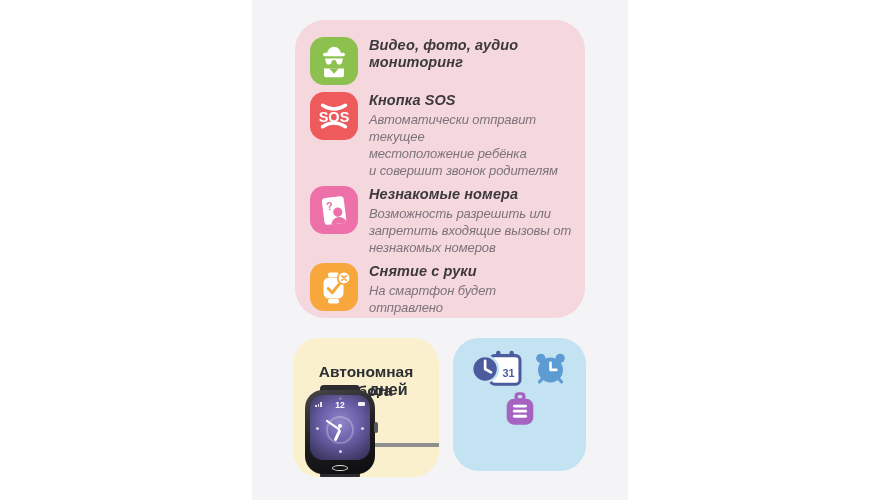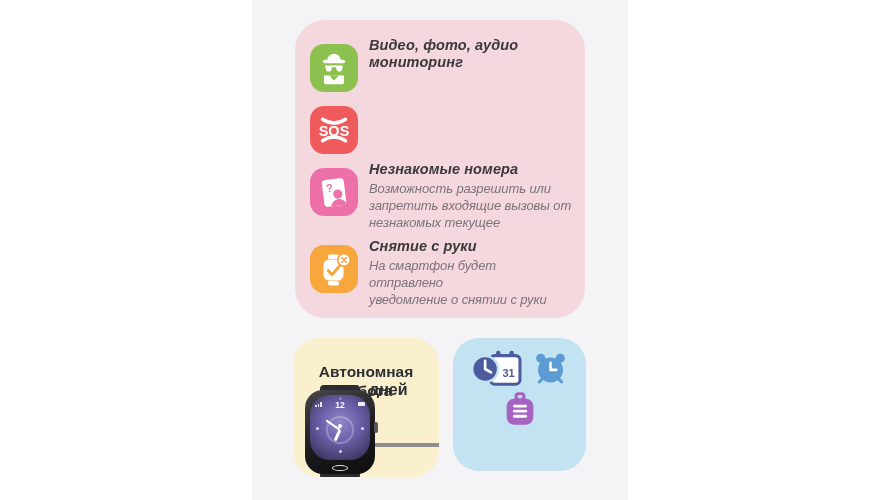--- a/index.html
+++ b/index.html
@@ -10,21 +10,21 @@
 
   .card { position:absolute; overflow:hidden; }
   .card.pink { left:43px; top:20px; width:290px; height:298px; border-radius:30px; background:var(--pink_card);
                padding:16px 12px 8px 15px; display:flex; flex-direction:column; gap:6px; }
   .card.cream { left:41px; top:338px; width:146px; height:139px; border-radius:26px; background:var(--cream_card); }
   .card.blue { left:201px; top:338px; width:133px; height:133px; border-radius:26px; background:var(--blue_card);
                display:flex; flex-direction:column; align-items:center; padding-top:8px; }
 
   
   .feature { display:flex; align-items:flex-start; }
-  .tile { flex:none; width:48px; height:48px; border-radius:14px; margin-top:8px;
+  .tile { flex:none; width:48px; height:48px; border-radius:14px; margin-top:1px;
           display:flex; align-items:center; justify-content:center; }
   .tile.green { background:var(--green); }
   .tile.red { background:var(--red); }
   .tile.pinkish { background:var(--pink); }
   .tile.orange { background:var(--orange); }
   .ftext { margin-left:11px; padding-top:1px; min-width:0;font-style:italic; }
   .ftext h3 { font-size:14.5px; line-height:17px; font-weight:700; color:var(--heading_text);
               white-space:pre-line; margin-bottom:2px; letter-spacing:0.1px; }
   .ftext p { font-size:13px; line-height:17px; color:var(--body_text); white-space:pre-line; letter-spacing:-0.1px; }
 
@@ -43,21 +43,21 @@
   .dur-prefix { font-size:16px; font-weight:700; margin-right:3px; }
   .dur-value { font-size:46px; font-weight:700; line-height:0.82; letter-spacing:-1.5px; }
   .dur-unit { font-size:16px; font-weight:700; margin-top:3px;text-align:right; }
 
   
   .watch { position:absolute; left:12px; top:52px; width:70px; height:84px; z-index:1; }
   .strap { position:absolute; left:15px; width:40px; height:12px; background:#2c2c2e; border-radius:4px; }
   .strap-top { top:-5px; } .strap-bottom { bottom:-5px; }
   .wbody { position:absolute; inset:0; border-radius:18px; background:linear-gradient(160deg,#47474b 0%,#1b1b1d 55%,#0e0e10 100%); }
   .wbtn { position:absolute; right:-2.5px; top:32px; width:4px; height:11px; background:#58585c; border-radius:2px; }
-  .wscreen { position:absolute; left:5px; right:5px; top:5px; bottom:14px; border-radius:20px; overflow:hidden;
+  .wscreen { position:absolute; left:5px; right:5px; top:5px; bottom:14px; border-radius:13px; overflow:hidden;
              background:radial-gradient(circle at 50% 42%, #9187c9 0%, #6c61ab 40%, #474071 75%, #2d2952 100%); }
   .cam { position:absolute; top:2px; left:50%; margin-left:-1.5px; width:3px; height:3px; border-radius:50%; background:#8a8a9a; }
   .sig { position:absolute; top:7px; left:5px; display:flex; align-items:flex-end; gap:1px; }
   .sig i { display:block; width:1.5px; background:rgba(255,255,255,.85); }
   .sig i:nth-child(1){height:2px;} .sig i:nth-child(2){height:3px;} .sig i:nth-child(3){height:4.5px;}
   .batt { position:absolute; top:7px; right:5px; width:7px; height:3.5px; background:rgba(255,255,255,.9); border-radius:1px; }
   .w12 { position:absolute; top:5px; left:0; right:0; text-align:center; font-size:8.5px; font-weight:700; color:#fff; }
   .ring { position:absolute; left:50%; top:50%; width:28px; height:28px; margin:-12px 0 0 -14px;
           border:2px solid rgba(255,255,255,.25); border-radius:50%; }
   .mark { position:absolute; width:3px; height:3px; border-radius:50%; background:rgba(255,255,255,.75); }
@@ -103,20 +103,26 @@
       </div>
 
       <div class="feature">
         <div class="tile red">
           <svg width="48" height="48" viewBox="0 0 48 48">
             <path d="M12.5,13.2 Q24,20.6 35.5,13.2" stroke="#fff" stroke-width="3.4" fill="none" stroke-linecap="round"></path>
             <path d="M12.5,34.8 Q24,27.4 35.5,34.8" stroke="#fff" stroke-width="3.4" fill="none" stroke-linecap="round"></path>
             <text x="24" y="29.5" font-size="14.5" fill="#fff" text-anchor="middle">SOS</text>
           </svg>
         </div>
+        <div class="ftext">
+          <h3>Кнопка SOS</h3>
+          <p>Автоматически отправит текущее
+местоположение ребёнка
+и совершит звонок родителям</p>
+        </div>
       </div>
 
       <div class="feature">
         <div class="tile pinkish">
           <svg width="48" height="48" viewBox="0 0 48 48">
             <defs>
                 <clipPath id="cardclip">
                   <rect x="13" y="11" width="22" height="27" rx="3.5"></rect>
                 </clipPath>
               </defs>
@@ -127,21 +133,21 @@
                 <circle class="fill-pink" cx="27.5" cy="26.5" r="4.6"></circle>
                 <path class="fill-pink" d="M19.5,39.5 a8,8 0 0 1 16,0 z"></path>
               </g>
             </g>
           </svg>
         </div>
         <div class="ftext">
           <h3>Незнакомые номера</h3>
           <p>Возможность разрешить или
 запретить входящие вызовы от
-незнакомых текущее</p>
+незнакомых номеров</p>
         </div>
       </div>
 
       <div class="feature">
         <div class="tile orange">
           <svg width="48" height="48" viewBox="0 0 48 48">
             <rect x="18" y="9.5" width="11" height="4.5" rx="1.8" fill="#fff"></rect>
             <rect x="18" y="36" width="11" height="4.5" rx="1.8" fill="#fff"></rect>
             <rect x="13.5" y="14.5" width="20" height="21" rx="5.5" fill="#fff"></rect>
             <path class="stroke-orange" d="M18.2,25.5 l4,4.2 7,-8.6" stroke-width="3" fill="none" stroke-linecap="round" stroke-linejoin="round"></path>

